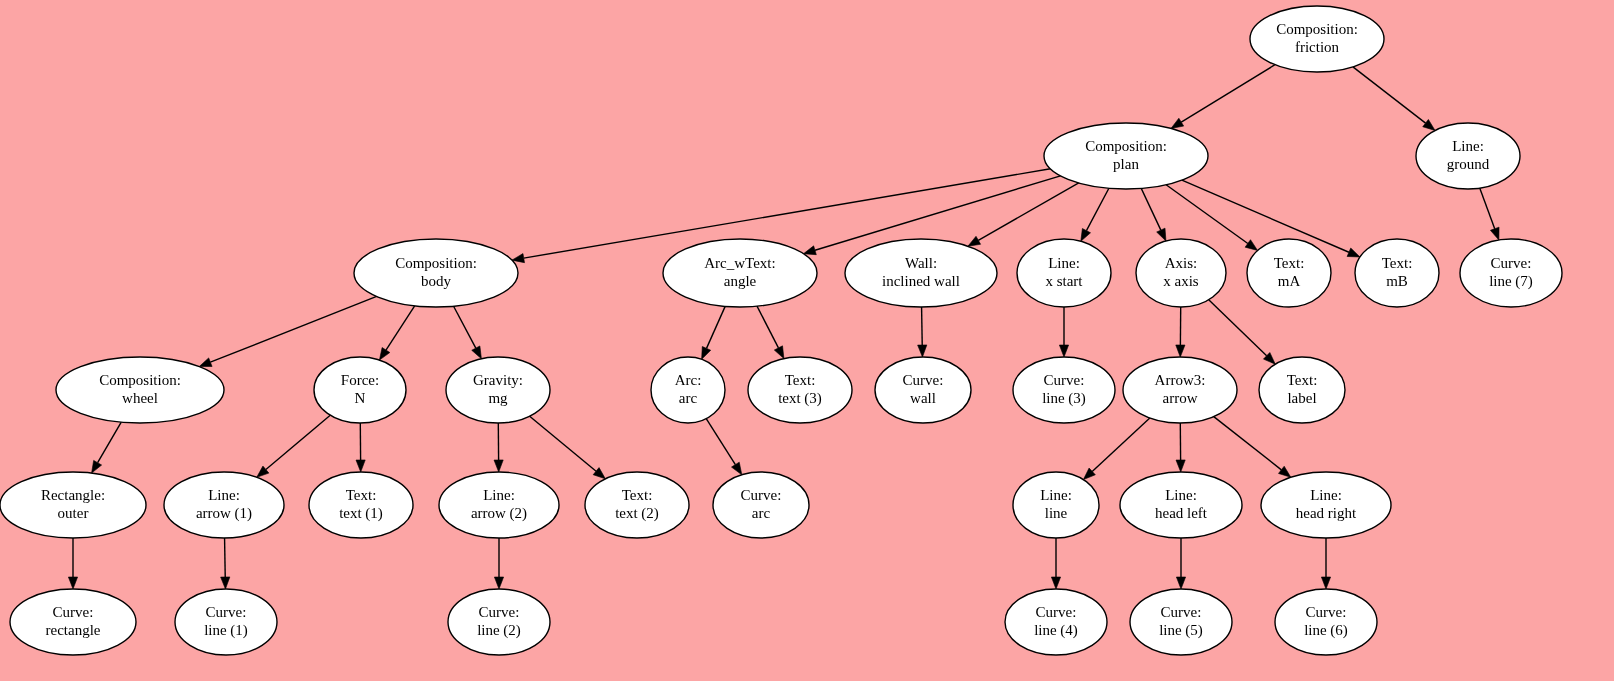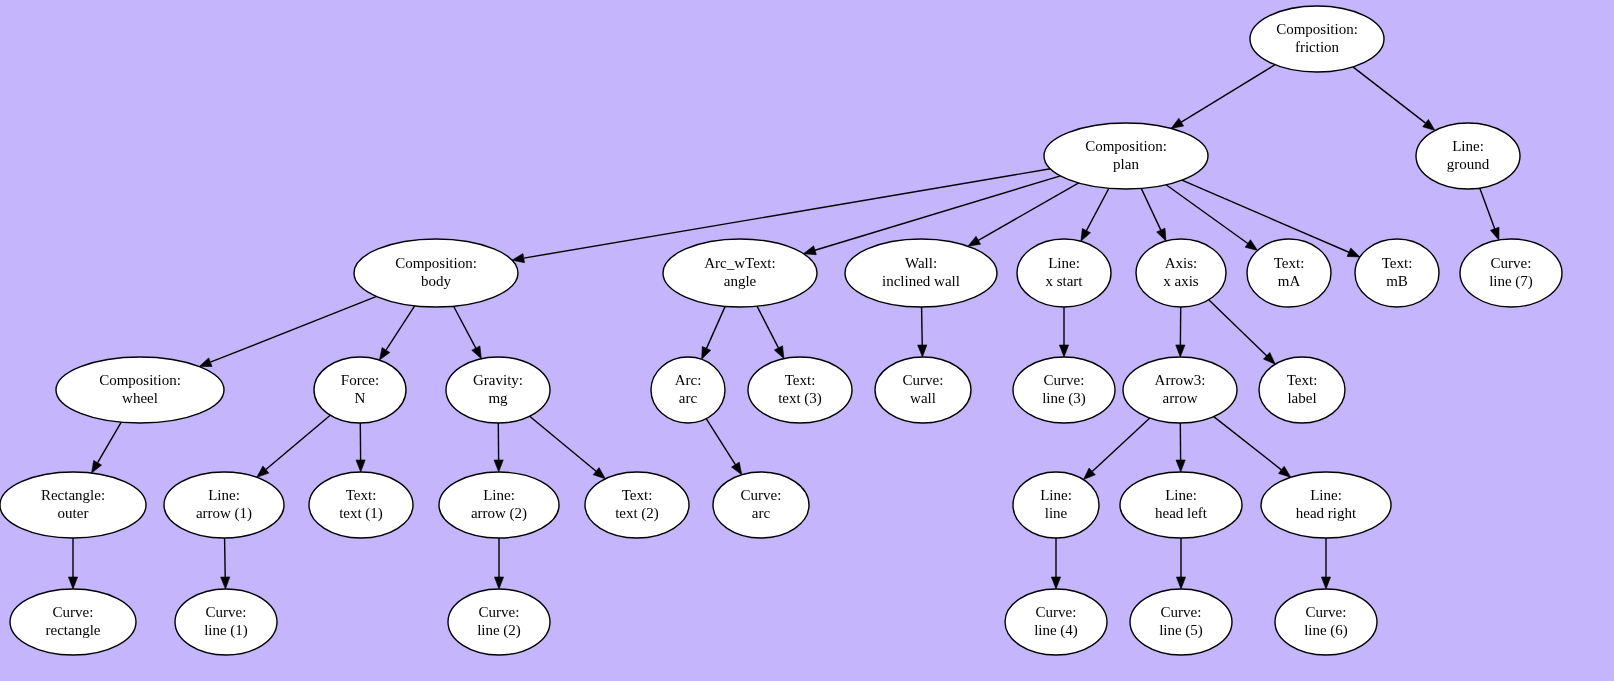--- a/index.html
+++ b/index.html
@@ -8,21 +8,21 @@
     padding: 0;
     background: #ffffff;
   }
   body {
     font-family: "Liberation Serif", "DejaVu Serif", serif;
   }
   #graph-canvas {
     position: relative;
     width: 1614px;
     height: 681px;
-    background: #c4b5fd;
+    background: #fca5a5;
     overflow: hidden;
   }
   #graph-svg {
     position: absolute;
     top: 0;
     left: 0;
     width: 1614px;
     height: 681px;
   }
   .node-ellipse {

